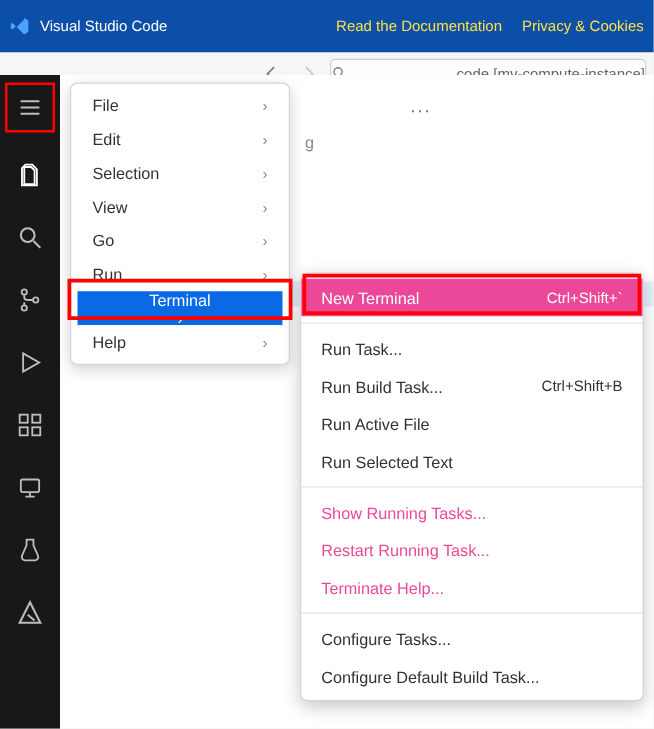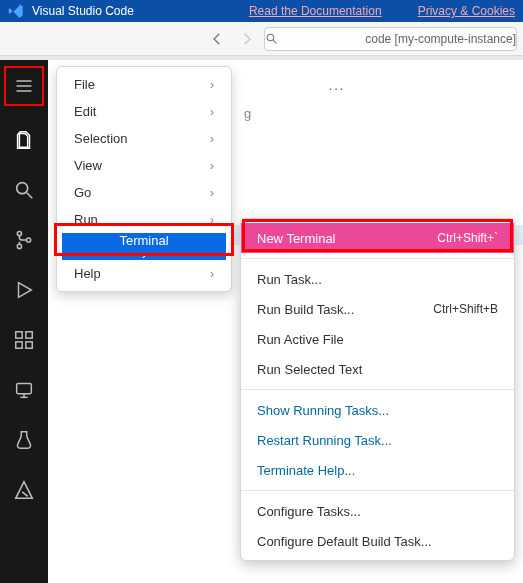--- a/index.html
+++ b/index.html
@@ -1,26 +1,26 @@
 <!DOCTYPE html>
 <html><head>
 <meta charset="utf-8">
 <style>
   * { box-sizing: border-box; margin: 0; padding: 0; font-family: "Segoe UI", Arial, sans-serif; }
   body { width: 523px; height: 583px; overflow: hidden; background: #e8e8e8; position: relative; }
 
   
   .titlebar {
-    height: 22px; background: #0b4fa9; color: #fff; display: flex; align-items: center;
+    height: 42px; background: #0b4fa9; color: #fff; display: flex; align-items: center;
     font-size: 12px; padding: 0 8px; gap: 8px;
   }
   .titlebar .logo { width: 16px; height: 16px; display: inline-block; }
   .titlebar .title { flex: 0 0 auto; }
   .titlebar .spacer { flex: 1; }
-  .titlebar .link { color: #fca5a5; text-decoration: underline; margin-left: 28px; cursor: pointer; }
+  .titlebar .link { color: #fde047; margin-left: 8px; cursor: pointer; }
 
   
   .navrow {
     height: 34px; background: #f6f6f6; border-bottom: 1px solid #d9d9d9;
     display: flex; align-items: center; padding-left: 208px; gap: 8px;
   }
   .nav-arrow { width: 20px; height: 20px; color: #777; display: flex; align-items: center; justify-content: center; cursor: pointer; }
   .nav-arrow.disabled { color: #c6c6c6; }
   .searchbox {
     flex: 1; height: 24px; background: #fdfdfd; border: 1px solid #d0d0d0; border-radius: 4px;
@@ -70,21 +70,21 @@
   .menu2 {
     position: absolute; top: 218px; left: 240px; width: 275px; background: #fff;
     border: 1px solid #d6d6d6; border-radius: 6px; box-shadow: 0 4px 14px rgba(0,0,0,.22);
     padding: 4px 0; z-index: 15;
   }
   .menu2 .mitem {
     height: 30px; display: flex; align-items: center; justify-content: space-between;
     padding: 0 16px; font-size: 13px; color: #323232; cursor: pointer;
   }
   .menu2 .mitem.selected { background: #ec4899; color: #fff; }
-  .menu2 .mitem.disabled { color: #0369a1; cursor: default; text-align: right; }
+  .menu2 .mitem.disabled { color: #ec4899; cursor: default; text-align: right; }
   .menu2 .sep { height: 1px; background: #e3e3e3; margin: 5px 0; }
   .menu2 .shortcut { font-size: 12px; color: inherit; }
   .menu2-highlight {
     position: absolute; top: 219px; left: 242px; width: 271px; height: 33px;
     border: 3px solid #ff0000; z-index: 25; pointer-events: none;
   }
 
   
   .blueband { position: absolute; top: 165px; left: 48px; right: 0; height: 20px; background: #e7f0fb; }
 </style>

